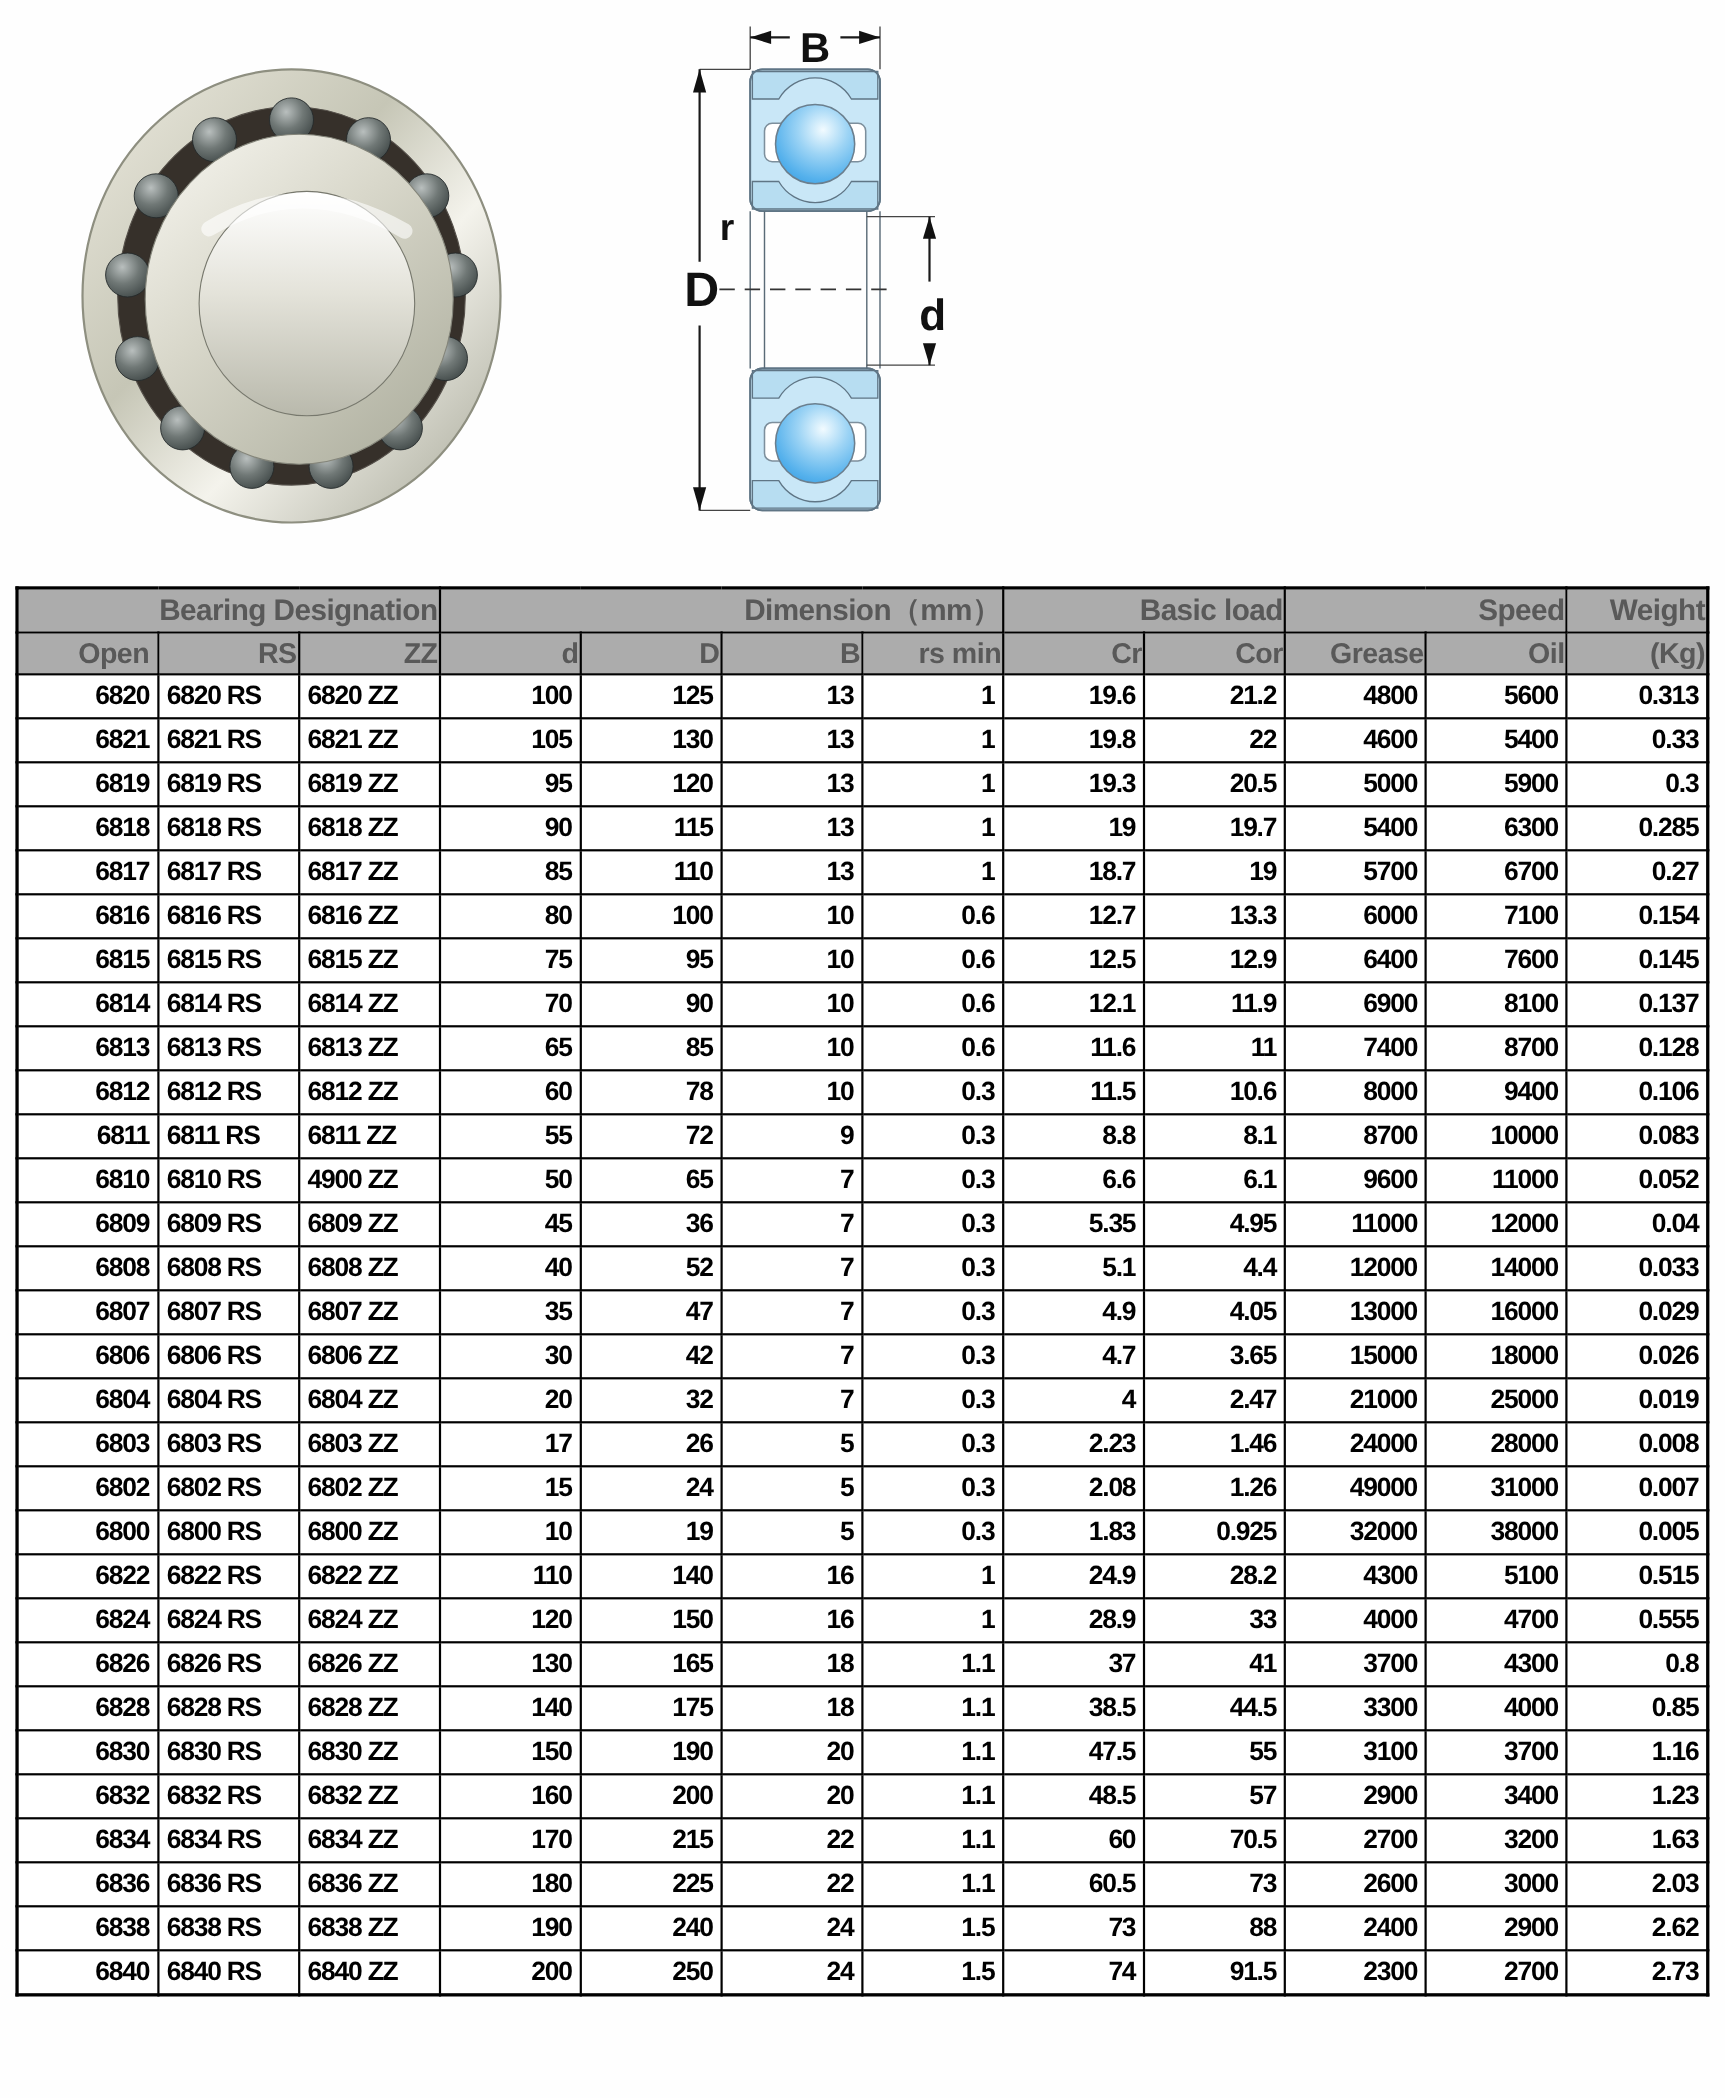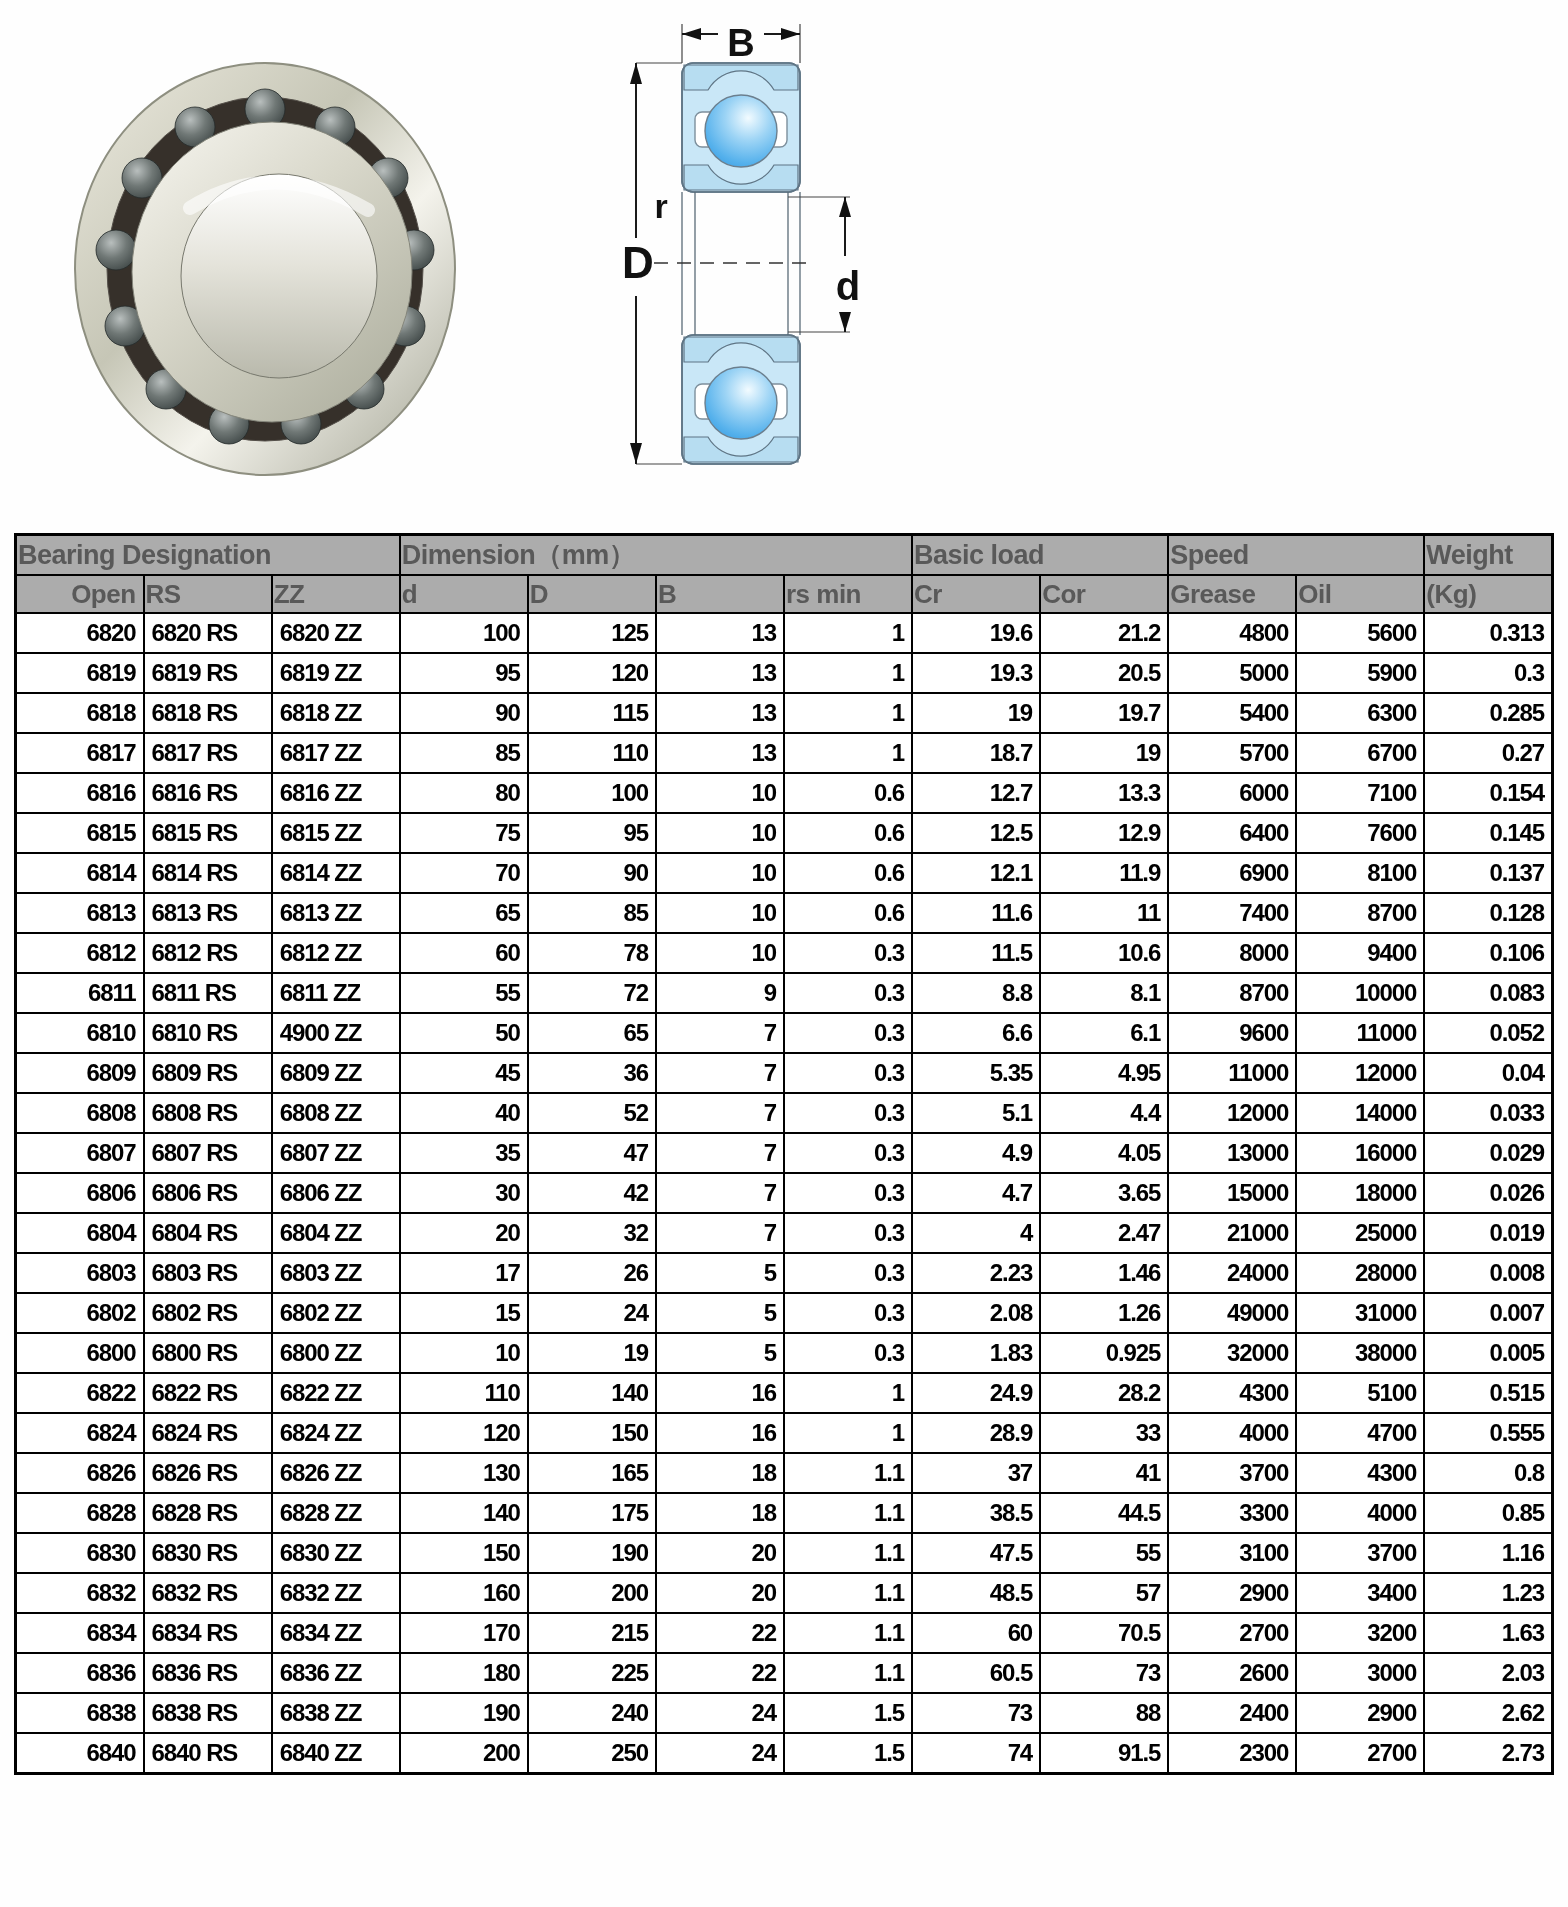--- a/index.html
+++ b/index.html
@@ -40,21 +40,21 @@
     background:var(--header-bg);color:var(--header-text);
     font-weight:bold;font-size:26px;height:38px;letter-spacing:-0.5px;
   }
   table.spec thead tr.grp th{font-size:27px;}
   table.spec tbody td{
     background:#ffffff;color:#000;height:40px;
     font-size:24px;font-weight:700;letter-spacing:-1.1px;
   }
   .ar{text-align:right;padding-right:7px;}
   .al{text-align:left;padding-left:7px;}
-  .ac{text-align:left;}
+  .ac{text-align:right;}
 </style>
 </head>
 <body>
 
 <div class="canvas">
 
   <svg class="photo-wrap" viewBox="0 0 390 422" aria-hidden="true">
     <defs>
       <linearGradient id="gMetal" x1="0" y1="0" x2="1" y2="1">
         <stop offset="0" stop-color="#eceadf"></stop>
@@ -203,20 +203,34 @@
           <td class="ar">125</td>
           <td class="ar">13</td>
           <td class="ar">1</td>
           <td class="ar">19.6</td>
           <td class="ar">21.2</td>
           <td class="ar">4800</td>
           <td class="ar">5600</td>
           <td class="ar">0.313</td>
         </tr>
         <tr>
+          <td class="ar">6821</td>
+          <td class="al">6821 RS</td>
+          <td class="al">6821 ZZ</td>
+          <td class="ar">105</td>
+          <td class="ar">130</td>
+          <td class="ar">13</td>
+          <td class="ar">1</td>
+          <td class="ar">19.8</td>
+          <td class="ar">22</td>
+          <td class="ar">4600</td>
+          <td class="ar">5400</td>
+          <td class="ar">0.33</td>
+        </tr>
+        <tr>
           <td class="ar">6819</td>
           <td class="al">6819 RS</td>
           <td class="al">6819 ZZ</td>
           <td class="ar">95</td>
           <td class="ar">120</td>
           <td class="ar">13</td>
           <td class="ar">1</td>
           <td class="ar">19.3</td>
           <td class="ar">20.5</td>
           <td class="ar">5000</td>

